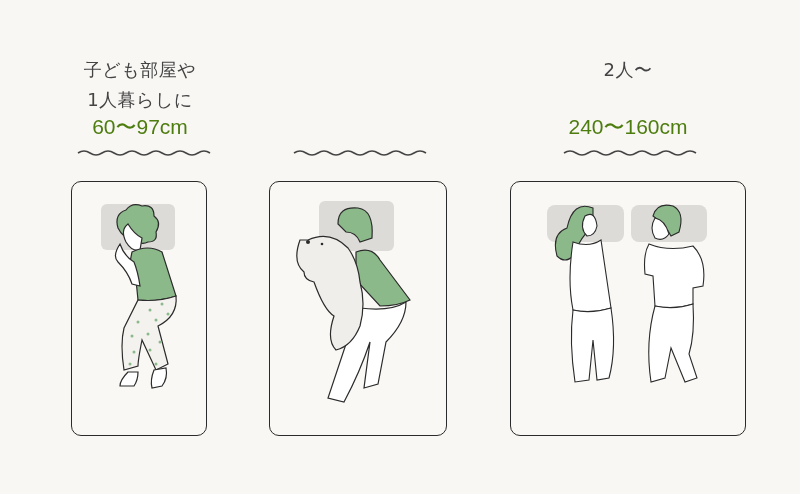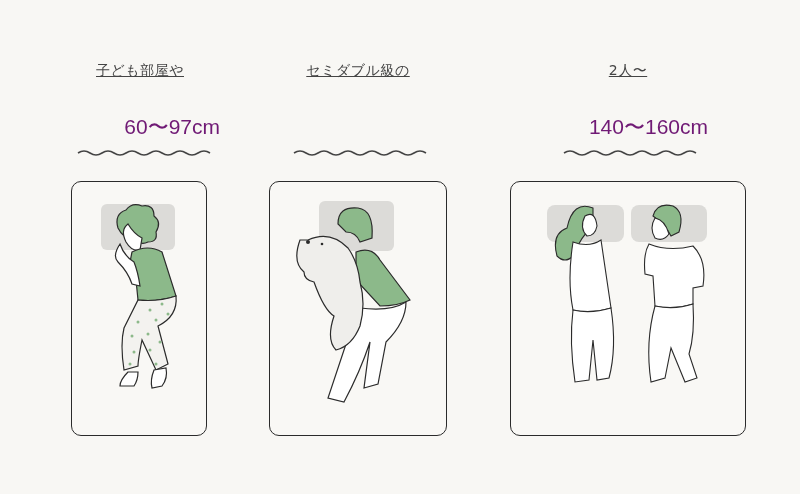--- a/index.html
+++ b/index.html
@@ -7,41 +7,42 @@
       width: 800px; height: 494px; overflow: hidden;
       background: #f8f7f4;
       font-family: "DejaVu Sans", sans-serif;
       color: #3f3f3f;
       position: relative;
     }
     .col-head {
       position: absolute; text-align: center;
     }
     .line1, .line2 {
-      font-size: 14px; line-height: 20px; color: #444; letter-spacing: 0.5px; text-decoration: underline;
+      font-size: 18px; line-height: 20px; color: #444; letter-spacing: 0.5px;
     }
     .line1 { position: absolute; left: 0; right: 0; top: 0; }
     .line2 { position: absolute; left: 0; right: 0; top: 30px; }
     .size {
       position: absolute; left: 0; right: 0; top: 54px;
       font-family: "Liberation Sans", sans-serif;
-      font-size: 21px; line-height: 26px; color: #701a75; text-align: right;
+      font-size: 21px; line-height: 26px; color: #4d7c0f;
     }
     .wave { position: absolute; left: 0; right: 0; top: 88px; height: 10px; }
     .bed {
       position: absolute; border: 1.5px solid #2b2b2b; border-radius: 10px;
       background: #f9f8f5; box-sizing: border-box;
     }
     .bed svg { position: absolute; left: 0; top: 0; }
   </style>
 </head>
 <body>
 
 <div class="col-head" style="left:60px; top:60px; width:160px; height:100px;">
   <div class="line1">子ども部屋や</div>
+  <div class="line2">1人暮らしに</div>
   <div class="size">60〜97cm</div>
   <svg class="wave" width="160" height="10" viewBox="0 0 160 10">
     <path d="M18 5 q6 -4 12 0 t12 0 t12 0 t12 0 t12 0 t12 0 t12 0 t12 0 t12 0 t12 0 t12 0" fill="none" stroke="#444" stroke-width="1.6"></path>
   </svg>
 </div>
 
 <div class="bed" style="left:71px; top:181px; width:136px; height:255px;">
   <svg width="136" height="255" viewBox="0 0 136 255">
     <rect x="29" y="22" width="74" height="46" rx="6" fill="#dcdbd8"></rect>
 
@@ -68,21 +69,20 @@
         <circle cx="58" cy="182" r="1.5"></circle>
         <circle cx="84" cy="182" r="1.5"></circle>
     </g>
 
     <path d="M56 190 q-8 8 -8 14 l14 0 q4 -6 4 -14z" fill="#fff" stroke="#2b2b2b" stroke-width="1.2"></path>
     <path d="M82 188 q-4 10 -2 18 l10 -2 q6 -8 4 -18z" fill="#fff" stroke="#2b2b2b" stroke-width="1.2"></path>
   </svg>
 </div>
 
 <div class="col-head" style="left:278px; top:60px; width:160px; height:100px;">
-  <div class="line1">セミダブル級の</div>
   <svg class="wave" width="160" height="10" viewBox="0 0 160 10">
     <path d="M16 5 q6 -4 12 0 t12 0 t12 0 t12 0 t12 0 t12 0 t12 0 t12 0 t12 0 t12 0 t12 0" fill="none" stroke="#444" stroke-width="1.6"></path>
   </svg>
 </div>
 
 <div class="bed" style="left:269px; top:181px; width:178px; height:255px;">
   <svg width="178" height="255" viewBox="0 0 178 255">
     <rect x="49" y="19" width="75" height="50" rx="6" fill="#dcdbd8"></rect>
 
     <path d="M68 42 q0 -18 20 -16 q16 2 14 30 l-12 4 q-4 -10 -14 -10z" fill="#8cb98a" stroke="#2b2b2b" stroke-width="1.2"></path>
@@ -92,21 +92,21 @@
     <path d="M90 126 q30 4 46 -6 q0 20 -20 40 l-8 42 l-14 4 l6 -46 q-10 30 -26 60 l-16 -4 l20 -60z" fill="#fff" stroke="#2b2b2b" stroke-width="1.2"></path>
 
     <path d="M38 58 q22 -10 40 8 q10 14 12 34 q6 22 0 44 q-8 20 -24 24 q-10 -10 -2 -34 q-10 -6 -20 -34 q-10 -2 -10 -10 q-12 -10 -4 -32z" fill="#efeeeb" stroke="#2b2b2b" stroke-width="1.2"></path>
     <circle cx="38" cy="60" r="2" fill="#2b2b2b"></circle>
     <circle cx="52" cy="62" r="1.3" fill="#2b2b2b"></circle>
   </svg>
 </div>
 
 <div class="col-head" style="left:548px; top:60px; width:160px; height:100px;">
   <div class="line1">2人〜</div>
-  <div class="size">140〜160cm</div>
+  <div class="size">240〜160cm</div>
   <svg class="wave" width="160" height="10" viewBox="0 0 160 10">
     <path d="M16 5 q6 -4 12 0 t12 0 t12 0 t12 0 t12 0 t12 0 t12 0 t12 0 t12 0 t12 0 t12 0" fill="none" stroke="#444" stroke-width="1.6"></path>
   </svg>
 </div>
 
 <div class="bed" style="left:510px; top:181px; width:236px; height:255px;">
   <svg width="236" height="255" viewBox="0 0 236 255">
     <rect x="36" y="23" width="77" height="37" rx="8" fill="#dcdbd8"></rect>
     <rect x="120" y="23" width="76" height="37" rx="8" fill="#dcdbd8"></rect>
 

